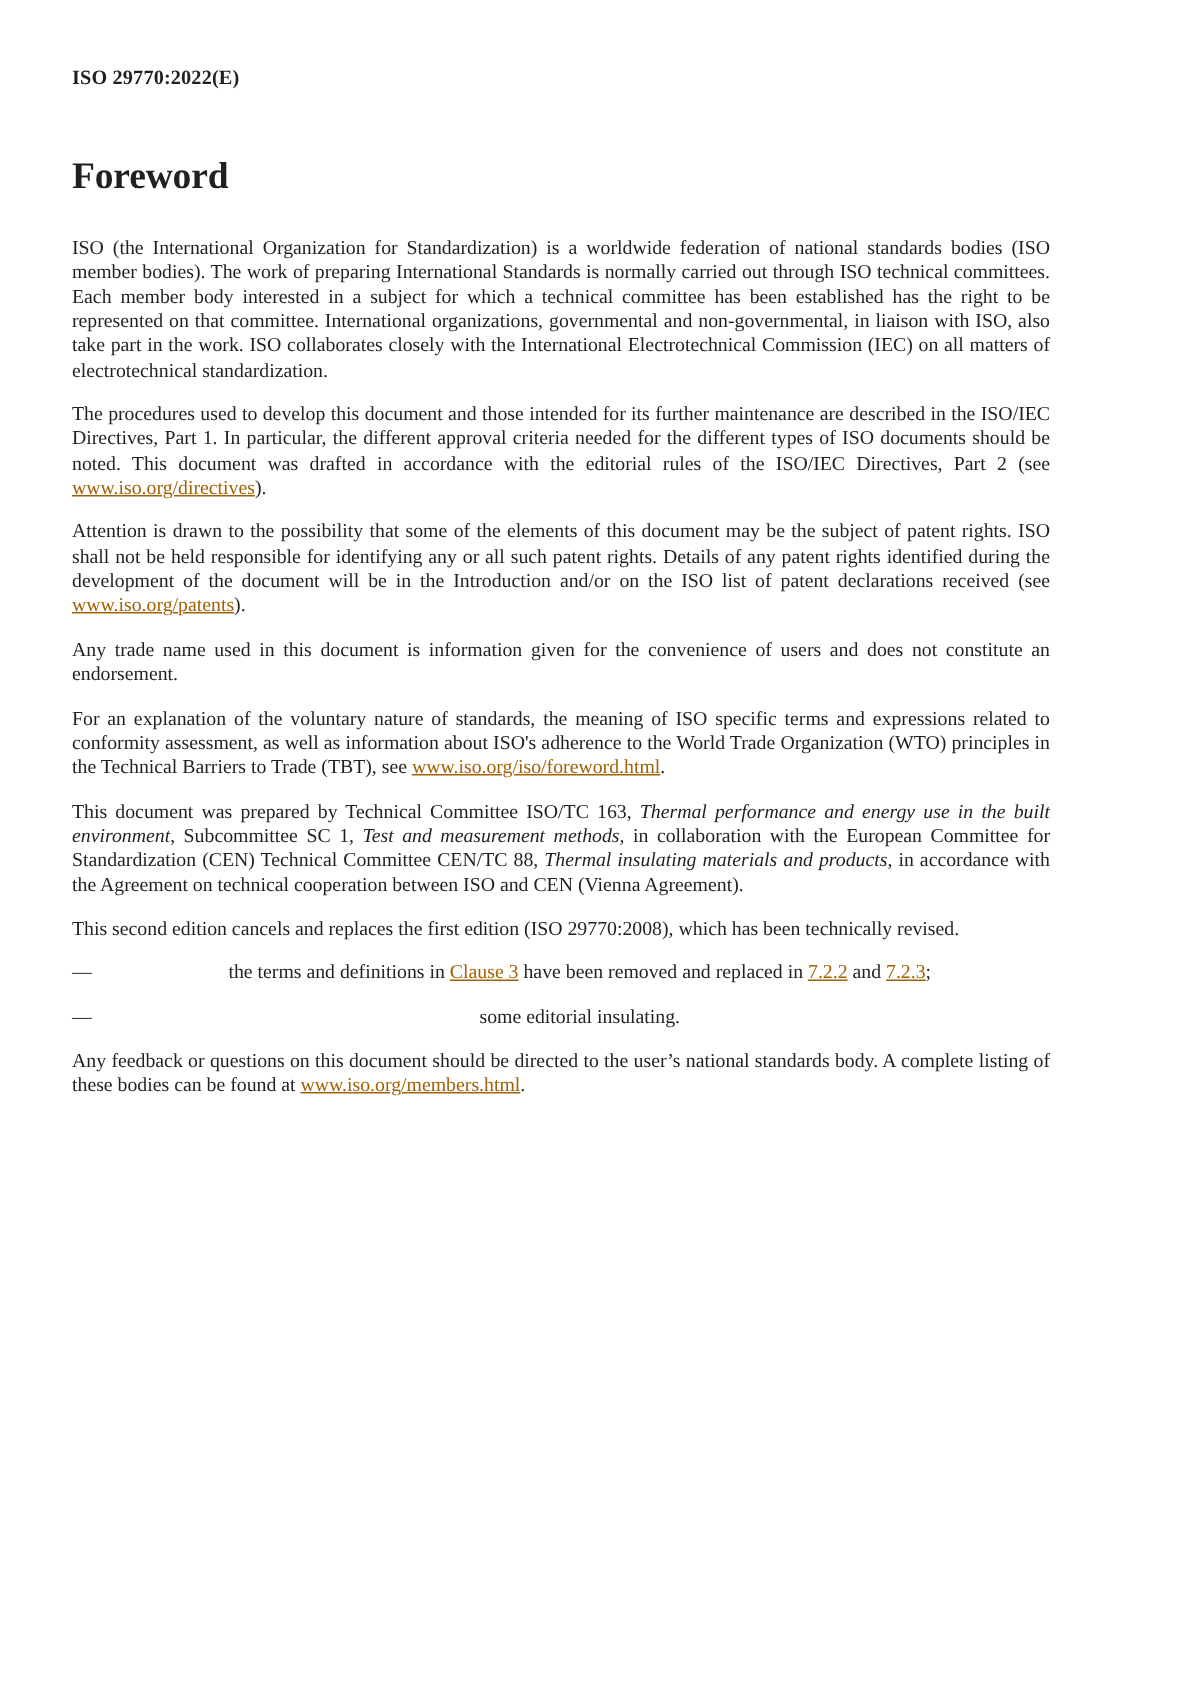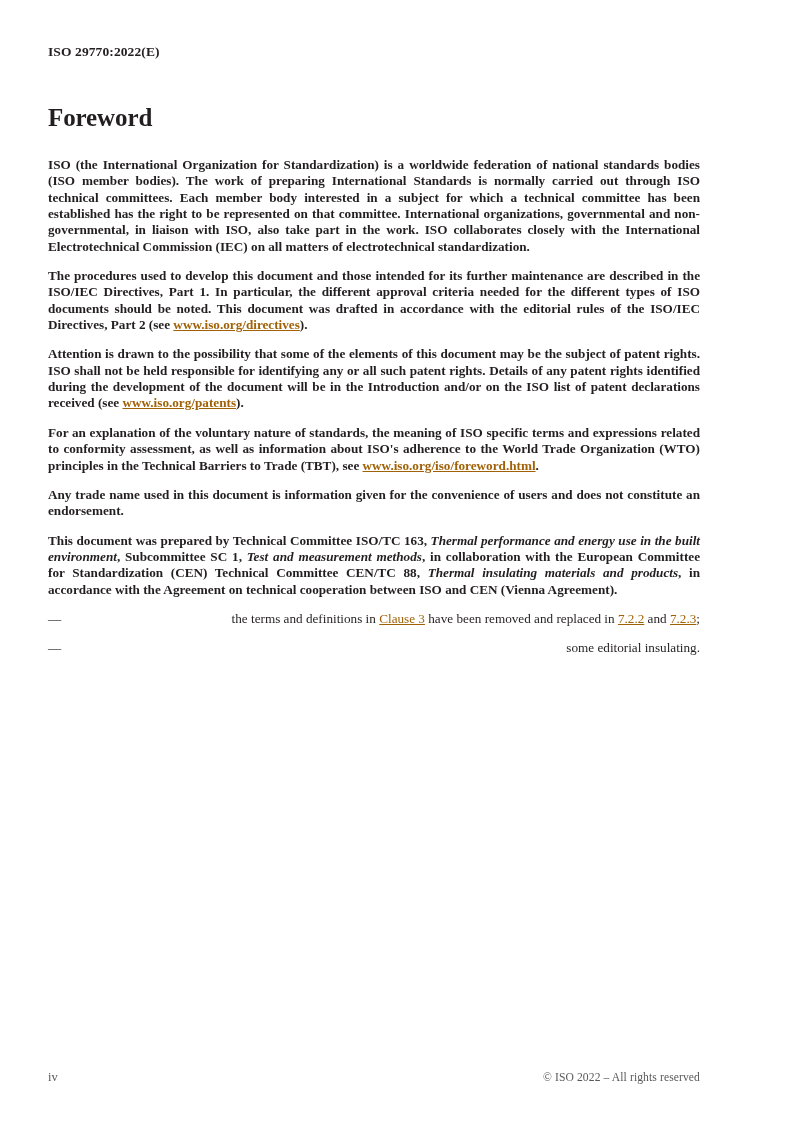--- a/index.html
+++ b/index.html
@@ -51,37 +51,36 @@
     width: 652px;
   }
   p.para {
     margin: 0 0 13px 0;
     font-size: 13.2px;
     line-height: 16.35px;
     text-align: justify;
     text-justify: inter-word;
     color: #231f20;
     hyphens: none;
-    font-weight: bold;
   }
   .list-item {
     display: flex;
     margin: 0 0 13px 0;
     font-size: 13.2px;
     line-height: 16.35px;
     color: #231f20;
   }
   .list-dash {
     width: 25px;
     flex: 0 0 25px;
     color: #231f20;
   }
   .list-text {
     flex: 1 1 auto;
-    text-align: right;
+    text-align: center;
   }
   a.doclink, .doclink {
     color: #a16207;
     text-decoration: underline;
     text-underline-offset: 1px;
   }
   em, .ital {
     font-style: italic;
   }
   .footer {
@@ -115,39 +114,37 @@
   <h1 class="foreword-title">Foreword</h1>
 
   <div class="body-block">
 
     <p class="para">ISO (the International Organization for Standardization) is a worldwide federation of national standards bodies (ISO member bodies). The work of preparing International Standards is normally carried out through ISO technical committees. Each member body interested in a subject for which a technical committee has been established has the right to be represented on that committee. International organizations, governmental and non-governmental, in liaison with ISO, also take part in the work. ISO collaborates closely with the International Electrotechnical Commission (IEC) on all matters of electrotechnical standardization.</p>
 
     <p class="para"><span>The procedures used to develop this document and those intended for its further maintenance are described in the ISO/IEC Directives, Part 1. In particular, the different approval criteria needed for the different types of ISO documents should be noted. This document was drafted in accordance with the editorial rules of the ISO/IEC Directives, Part 2 (see </span><span class="doclink">www.iso.org/directives</span><span>).</span></p>
 
     <p class="para"><span>Attention is drawn to the possibility that some of the elements of this document may be the subject of patent rights. ISO shall not be held responsible for identifying any or all such patent rights. Details of any patent rights identified during the development of the document will be in the Introduction and/or on the ISO list of patent declarations received (see </span><span class="doclink">www.iso.org/patents</span><span>).</span></p>
 
+    <p class="para">Any trade name used in this document is information given for the convenience of users and does not constitute an endorsement.</p>
+
     <p class="para"><span>For an explanation of the voluntary nature of standards, the meaning of ISO specific terms and expressions related to conformity assessment, as well as information about ISO's adherence to the World Trade Organization (WTO) principles in the Technical Barriers to Trade (TBT), see </span><span class="doclink">www.iso.org/iso/foreword.html</span><span>.</span></p>
-
-    <p class="para">Any trade name used in this document is information given for the convenience of users and does not constitute an endorsement.</p>
 
     <p class="para"><span>This document was prepared by Technical Committee ISO/TC 163, </span><em class="ital">Thermal performance and energy use in the built environment</em><span>, Subcommittee SC 1, </span><em class="ital">Test and measurement methods</em><span>, in collaboration with the European Committee for Standardization (CEN) Technical Committee CEN/TC 88, </span><em class="ital">Thermal insulating materials and products</em><span>, in accordance with the Agreement on technical cooperation between ISO and CEN (Vienna Agreement).</span></p>
 
+    <p class="para">This second edition cancels and replaces the first edition (ISO 29770:2008), which has been technically revised.</p>
 
 
     <div class="list-item">
       <span class="list-dash">—</span>
       <span class="list-text"><span>the terms and definitions in </span><span class="doclink">Clause 3</span><span> have been removed and replaced in </span><span class="doclink">7.2.2</span><span> and </span><span class="doclink">7.2.3</span><span>;</span></span>
     </div>
 
     <div class="list-item">
       <span class="list-dash">—</span>
       <span class="list-text">some editorial insulating.</span>
     </div>
 
+    <p class="para"><span>Any feedback or questions on this document should be directed to the user’s national standards body. A complete listing of these bodies can be found at </span><span class="doclink">www.iso.org/members.html</span><span>.</span></p>
 
   </div>
 
-  <div class="footer">
-    <span class="footer-page">iv</span>
-    <span class="footer-copy">© ISO 2022 – All rights reserved</span>
-  </div>
 
 </div>
 
 </body></html>

